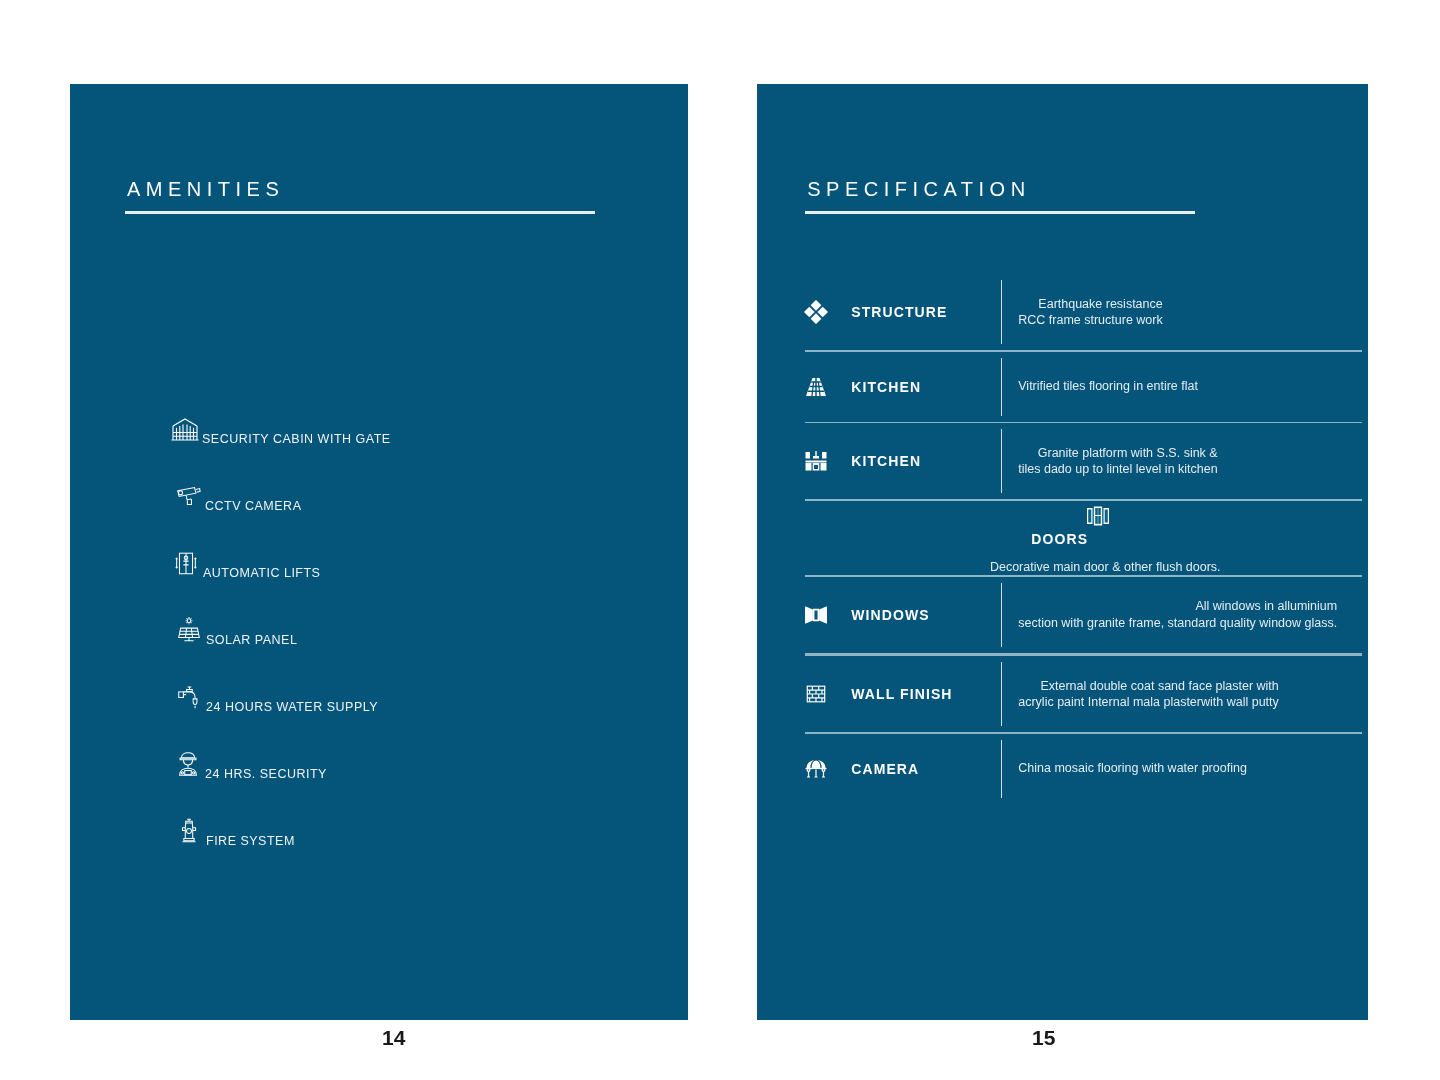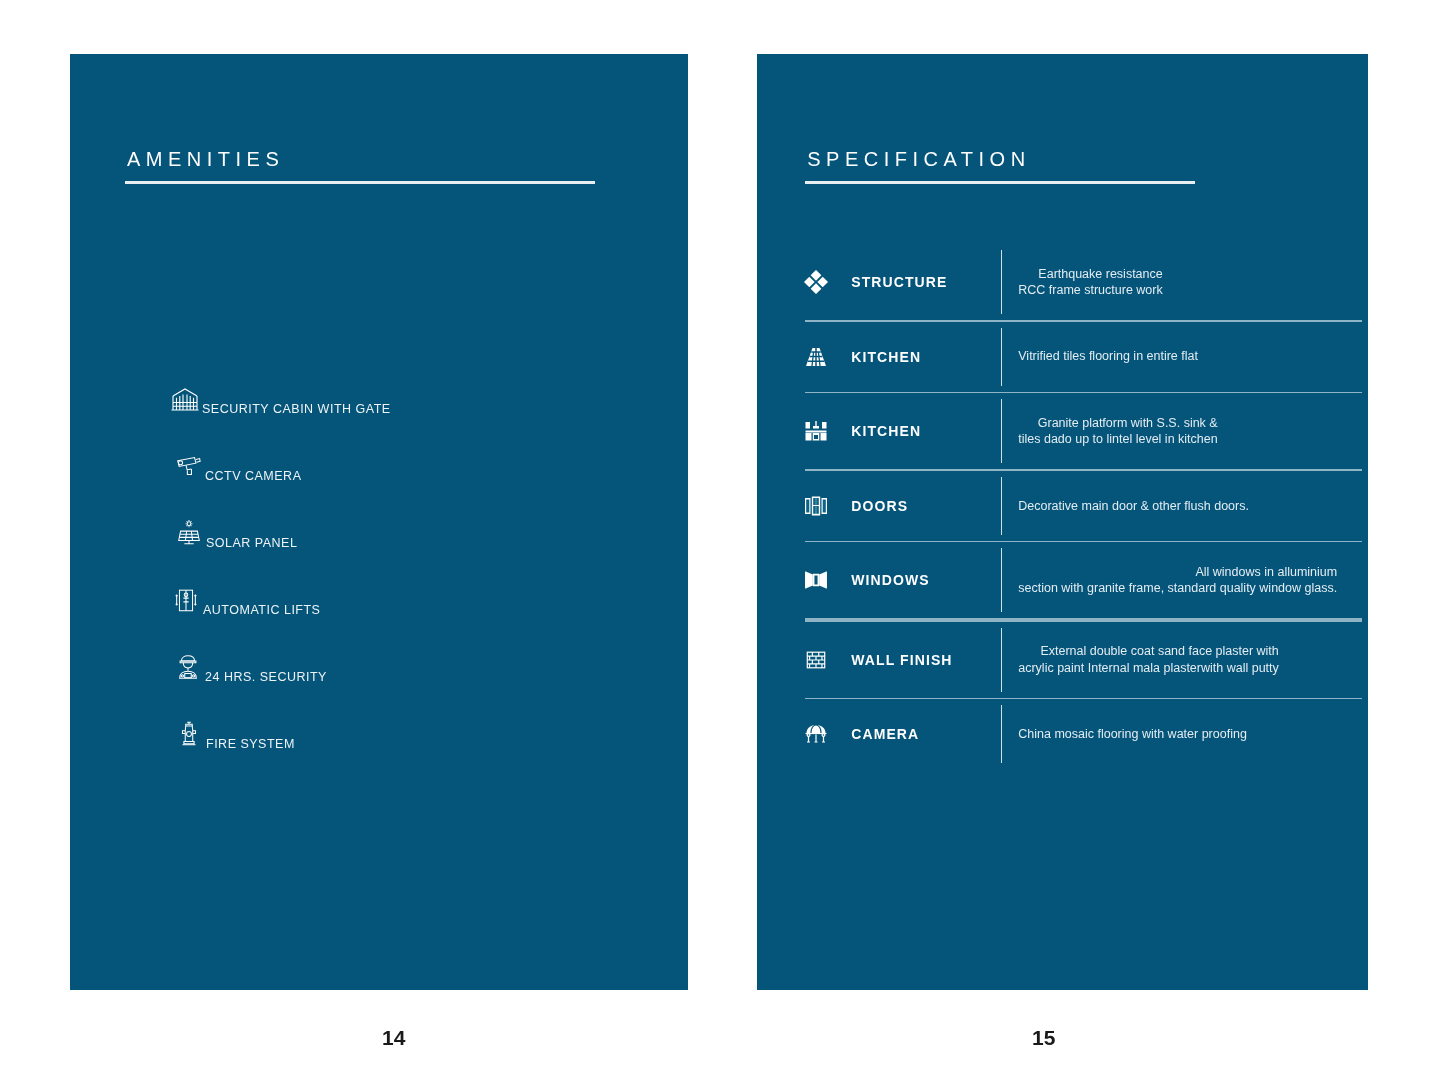--- a/index.html
+++ b/index.html
@@ -4,21 +4,21 @@
 <style>
   * { box-sizing: border-box; margin: 0; padding: 0; }
   html, body {
     width: 1440px; height: 1080px;
     background: #ffffff;
     font-family: "Liberation Sans", sans-serif;
     overflow: hidden;
   }
   .spread {
     position: absolute;
-    left: 70px; top: 54px;
+    left: 70px; top: 84px;
     width: 1298px; height: 936px;
     display: flex;
     gap: 33px;
   }
   .page {
     position: relative;
     height: 100%;
     background: #05547a;
   }
   .page-left  { width: 648px; }
@@ -175,48 +175,62 @@
             <path d="M4 9.5 L22 6 L23.5 12 L5.5 15.5 Z"></path>
             <circle cx="7" cy="11.5" r="2.2"></circle>
             <path d="M23.5 8 L27.5 7 L28 10 L24 11"></path>
             <path d="M13 14.2 L14 19 L18.5 18.3"></path>
             <path d="M14.3 19.5 L14.3 24 L18.7 24 L18.7 18.2"></path>
           </svg>
         </span>
         <span class="lbl">CCTV CAMERA</span>
       </div>
 
+      <div class="amenity" style="padding-left:1px;">
+        <span class="ic">
+          <svg width="28" height="28" viewBox="0 0 30 30" fill="none" stroke="currentColor" stroke-width="1.1">
+            <rect x="8" y="4.5" width="14" height="22"></rect>
+            <path d="M15 4.5 V26.5"></path>
+            <circle cx="15" cy="9.5" r="1.9"></circle>
+            <path d="M12.2 13 H17.8 M12.2 17 H17.8"></path>
+            <path d="M5 10 L5 20 M4 10.8 L5 9.6 L6 10.8 M4 19.2 L5 20.4 L6 19.2"></path>
+            <path d="M25 10 L25 20 M24 10.8 L25 9.6 L26 10.8 M24 19.2 L25 20.4 L26 19.2"></path>
+          </svg>
+        </span>
+        <span class="lbl">AUTOMATIC LIFTS</span>
+      </div>
+
       <div class="amenity" style="padding-left:4px;">
         <span class="ic">
           <svg width="28" height="28" viewBox="0 0 30 30" fill="none" stroke="currentColor" stroke-width="1.1">
             <circle cx="15" cy="5" r="2"></circle>
             <path d="M15 1.2 V2.2 M15 7.8 V8.8 M11.4 5 H12.4 M17.6 5 H18.6 M12.4 2.4 L13.1 3.1 M17.6 2.4 L16.9 3.1 M12.4 7.6 L13.1 6.9 M17.6 7.6 L16.9 6.9"></path>
             <path d="M6 13 H24 L26 23 H4 Z"></path>
             <path d="M5.3 16.3 H24.7 M4.7 19.7 H25.3"></path>
             <path d="M12.5 13 L11.2 23 M17.5 13 L18.8 23"></path>
             <path d="M15 23 V26 M10 26.5 H20"></path>
           </svg>
         </span>
         <span class="lbl">SOLAR PANEL</span>
       </div>
 
-      <div class="amenity" style="padding-left:1px;">
-        <span class="ic">
-          <svg width="28" height="28" viewBox="0 0 30 30" fill="none" stroke="currentColor" stroke-width="1.1">
-            <rect x="8" y="4.5" width="14" height="22"></rect>
-            <path d="M15 4.5 V26.5"></path>
-            <circle cx="15" cy="9.5" r="1.9"></circle>
-            <path d="M12.2 13 H17.8 M12.2 17 H17.8"></path>
-            <path d="M5 10 L5 20 M4 10.8 L5 9.6 L6 10.8 M4 19.2 L5 20.4 L6 19.2"></path>
-            <path d="M25 10 L25 20 M24 10.8 L25 9.6 L26 10.8 M24 19.2 L25 20.4 L26 19.2"></path>
-          </svg>
-        </span>
-        <span class="lbl">AUTOMATIC LIFTS</span>
-      </div>
-
+      <div class="amenity" style="padding-left:4px;">
+        <span class="ic">
+          <svg width="28" height="28" viewBox="0 0 30 30" fill="none" stroke="currentColor" stroke-width="1.1">
+            <path d="M13.5 4.2 L17.5 4.2 M15.5 4.2 V7"></path>
+            <path d="M12.5 7 H18.5 L18.5 9 H12.5 Z"></path>
+            <path d="M9 9.5 H15.5 C19.5 9.5 21.5 12 21.5 15.5 V17"></path>
+            <rect x="4" y="9.5" width="5" height="6"></rect>
+            <path d="M9 12.5 H12"></path>
+            <path d="M19.5 17 H23.5 L23.5 20 C23.5 22 22.5 23 21.5 23 C20.5 23 19.5 22 19.5 20 Z"></path>
+            <path d="M21.5 24.5 V27"></path>
+          </svg>
+        </span>
+        <span class="lbl">24 HOURS WATER SUPPLY</span>
+      </div>
 
       <div class="amenity" style="padding-left:3px;">
         <span class="ic">
           <svg width="28" height="28" viewBox="0 0 30 30" fill="none" stroke="currentColor" stroke-width="1.1">
             <path d="M8 8.5 C8 5 11 3 15 3 C19 3 22 5 22 8.5 Z"></path>
             <path d="M6.5 8.5 H23.5 L23.5 10.5 H6.5 Z"></path>
             <path d="M10 10.5 C10 14 12 16 15 16 C18 16 20 14 20 10.5"></path>
             <path d="M15 16 V19"></path>
             <path d="M6 27 C6 22 10 19.5 15 19.5 C20 19.5 24 22 24 27 Z"></path>
             <rect x="11.5" y="22" width="7" height="4.5"></rect>
@@ -301,21 +315,21 @@
             <rect x="10" y="16" width="4" height="4" fill="#05547a"></rect>
           </svg>
         </span>
         <span class="name">KITCHEN</span>
         <span class="vsep"></span>
         <span class="desc">Granite platform with S.S. sink &amp;
 tiles dado up to lintel level in kitchen</span>
       </div>
       <div class="spec-div"></div>
 
-      <div class="spec-row" style="min-height:70px;">
+      <div class="spec-row" style="min-height:70px;flex-direction:column;">
         <span class="ic">
           <svg width="24" height="24" viewBox="0 0 24 24" fill="currentColor">
             <rect x="1" y="4" width="5.5" height="16"></rect>
             <rect x="2.2" y="5.5" width="3.1" height="13" fill="#0b6387"></rect>
             <rect x="7.8" y="2.5" width="8.4" height="19"></rect>
             <rect x="9.2" y="4" width="2.6" height="7" fill="#0b6387"></rect>
             <rect x="12.2" y="4" width="2.6" height="7" fill="#0b6387"></rect>
             <rect x="9.2" y="12" width="2.6" height="7.8" fill="#0b6387"></rect>
             <rect x="12.2" y="12" width="2.6" height="7.8" fill="#0b6387"></rect>
             <rect x="17.5" y="4" width="5.5" height="16"></rect>

